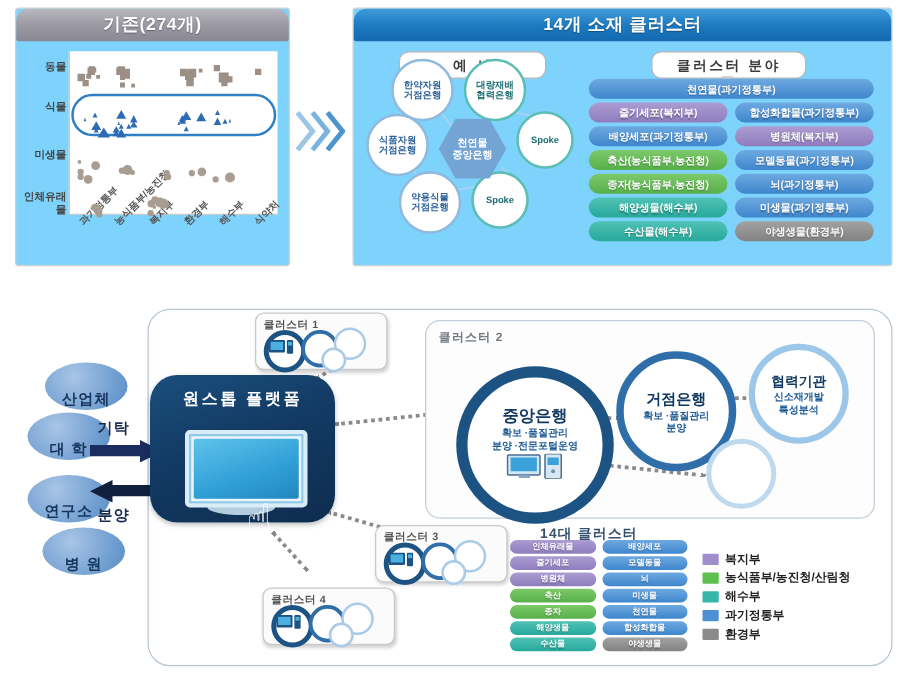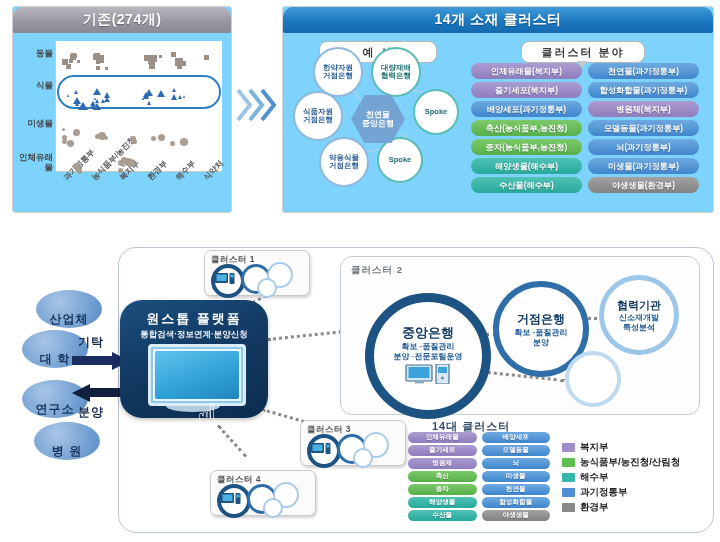--- a/index.html
+++ b/index.html
@@ -275,21 +275,20 @@
         <span>식품자원</span>
         <span>거점은행</span>
       </div>
       <div class="hexhub" style="left: 50px; top: 50px;">
         <span>천연물</span>
         <span>중앙은행</span>
       </div>
     </div>
   <div id="pill-grid">
       <div class="pill-row">
-        <div class="pill c-purple">인체유래물(복지부)</div>
         <div class="pill c-blue">천연물(과기정통부)</div>
       </div>
       <div class="pill-row">
         <div class="pill c-purple">줄기세포(복지부)</div>
         <div class="pill c-blue">합성화합물(과기정통부)</div>
       </div>
       <div class="pill-row">
         <div class="pill c-blue">배양세포(과기정통부)</div>
         <div class="pill c-purple">병원체(복지부)</div>
       </div>
@@ -342,21 +341,20 @@
 </div>
 <div class="flowlabel" style="left:78px;top:404px;">분양</div>
 
 <div class="dotline" style="left:252px;top:302px;width:36px;transform:rotate(-30deg);"></div>
 <div class="dotline" style="left:268px;top:338px;width:74px;transform:rotate(-6deg);"></div>
 <div class="dotline" style="left:262px;top:408px;width:44px;transform:rotate(16deg);"></div>
 <div class="dotline" style="left:218px;top:424px;width:42px;transform:rotate(48deg);"></div>
 
 <div id="platform">
   <div class="t1">원스톱 플랫폼</div>
-  <div class="t2">통합검색·정보연계·분양신청</div>
   <div class="mstand"></div>
   <div class="monitor">
     <div class="mscreen"></div>
     <div class="hand">☝</div>
   </div>
 </div>
 
 <div id="ccards">
     <div class="ccard" style="left: 204px; top: 250px; text-align: center;">
       <div class="lbl">클러스터  1</div>

